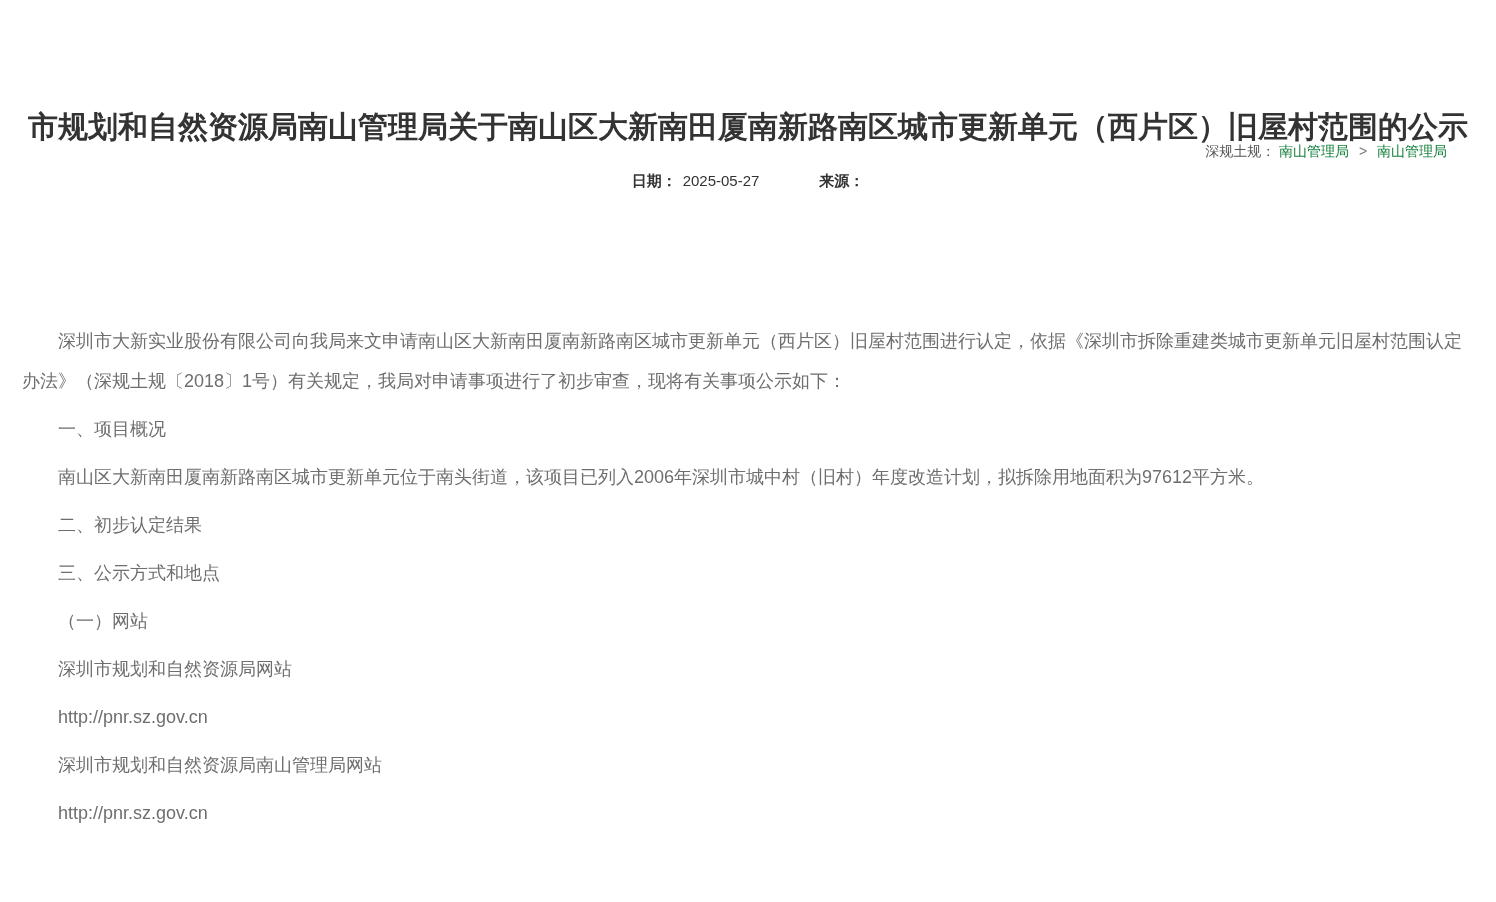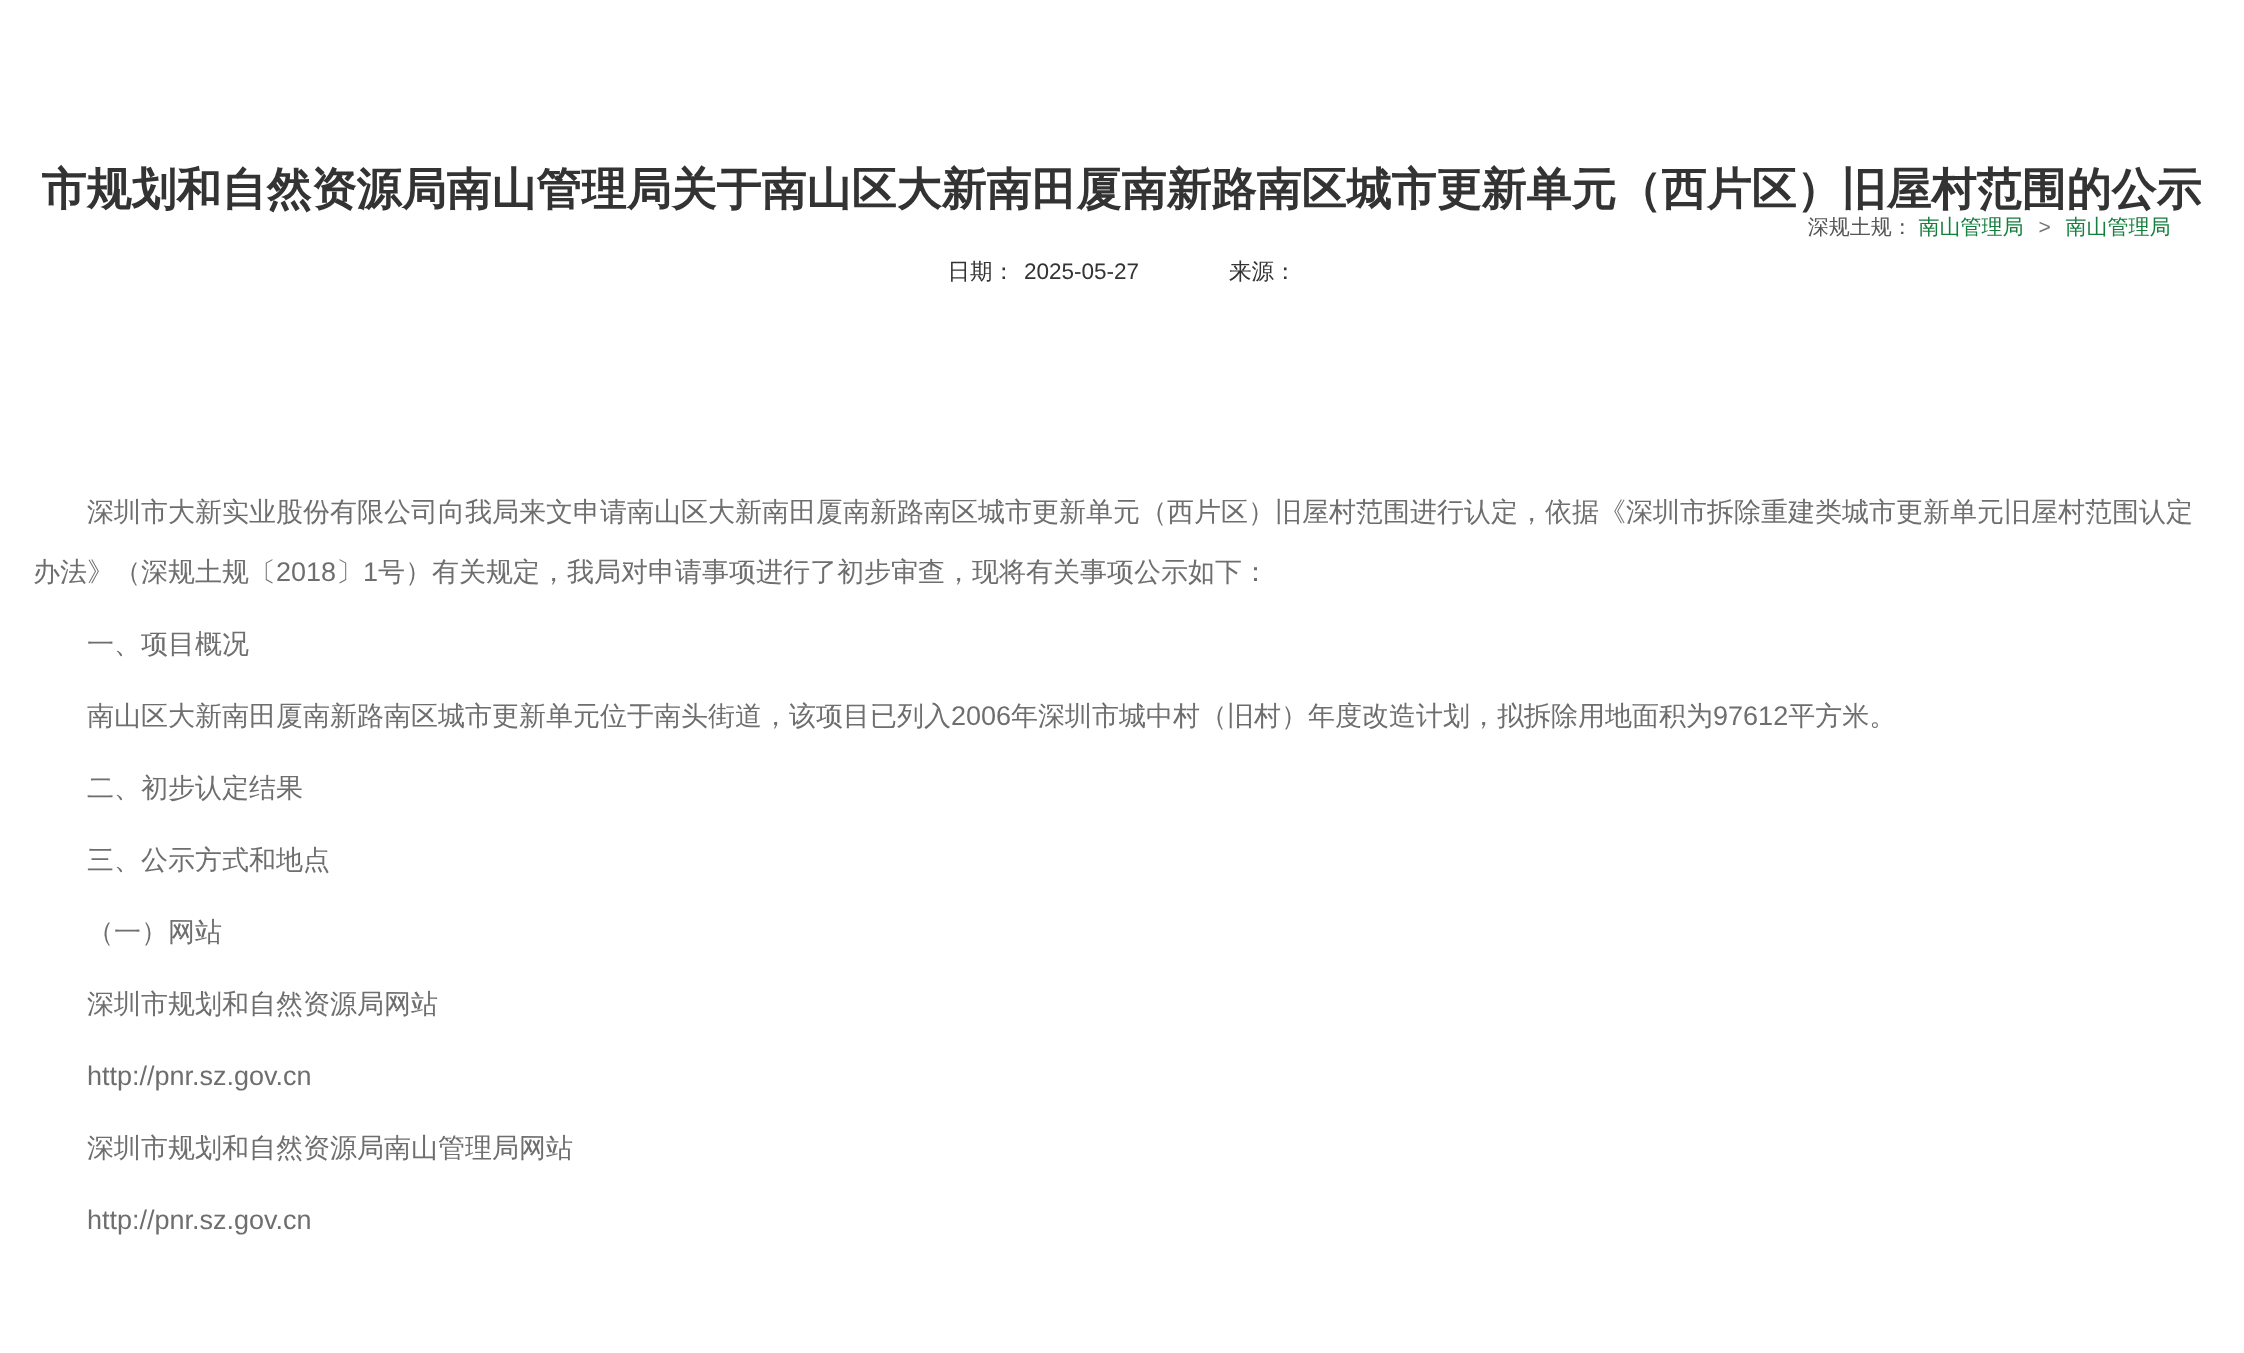--- a/index.html
+++ b/index.html
@@ -44,21 +44,21 @@
     color: #333333;
     letter-spacing: 0px;
   }
   
   .meta {
     margin-top: 28px;
     text-align: center;
     font-size: 15px;
     color: #333333;
   }
-  .meta .meta-label { font-weight: normal; }
+  .meta .meta-label { font-weight: bold; }
   .meta .meta-date { margin-left: 6px; text-align: center; }
   .meta .meta-source { margin-left: 60px; }
   
   .article-body {
     margin: 130px 22px 0 22px;
     font-size: 18px;
     line-height: 40px;
     color: #6e6e6e;
   }
   .article-body .block {

